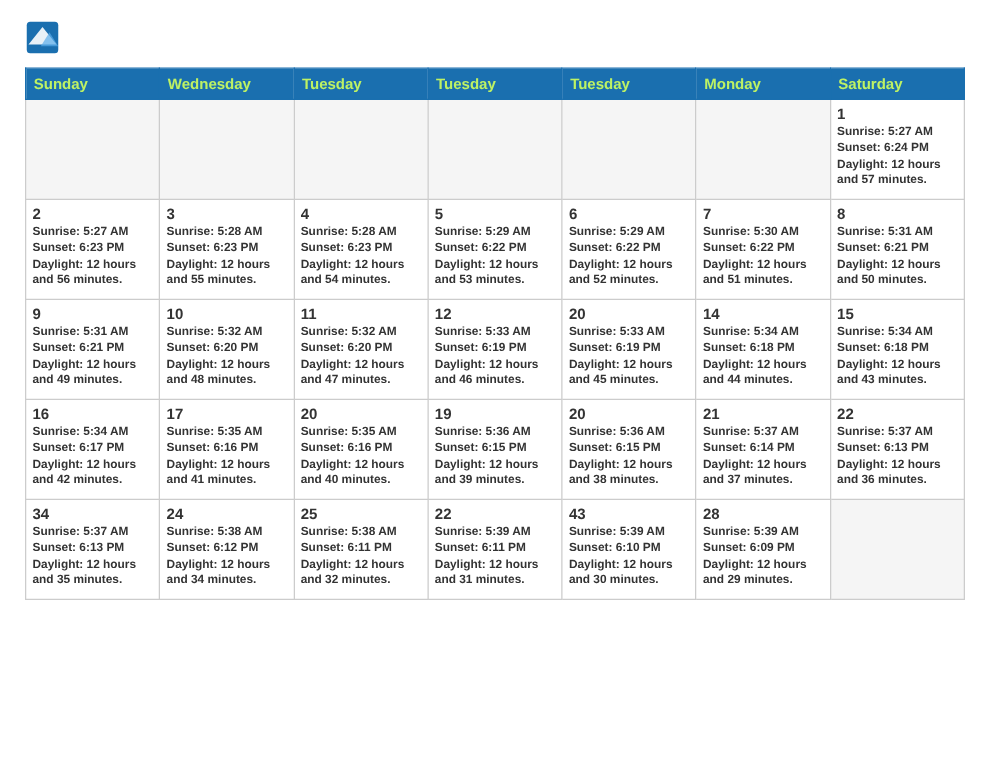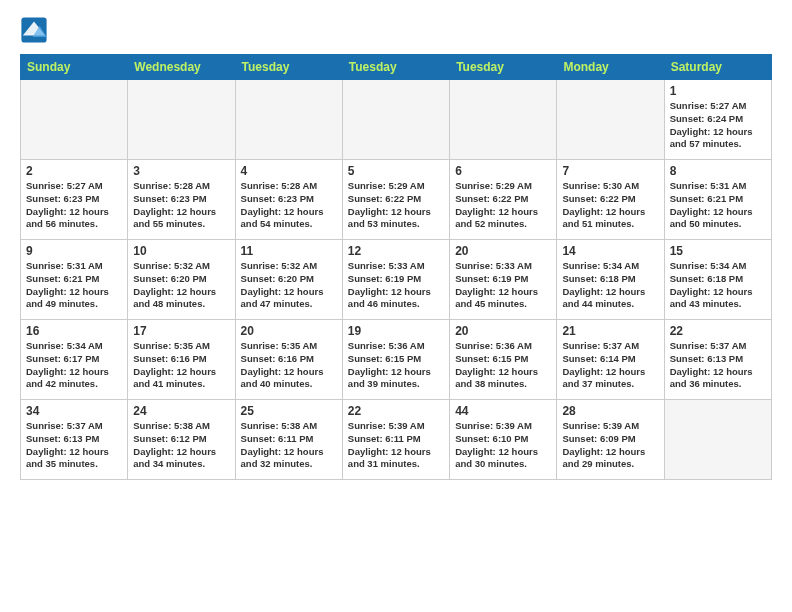--- a/index.html
+++ b/index.html
@@ -233,21 +233,21 @@
           </td>
           <td>
             <span class="day-number">25</span>
             <div class="day-info">Sunrise: 5:38 AM<br>Sunset: 6:11 PM<br>Daylight: 12 hours and 32 minutes.</div>
           </td>
           <td>
             <span class="day-number">22</span>
             <div class="day-info">Sunrise: 5:39 AM<br>Sunset: 6:11 PM<br>Daylight: 12 hours and 31 minutes.</div>
           </td>
           <td>
-            <span class="day-number">44</span>
+            <span class="day-number">43</span>
             <div class="day-info">Sunrise: 5:39 AM<br>Sunset: 6:10 PM<br>Daylight: 12 hours and 30 minutes.</div>
           </td>
           <td>
             <span class="day-number">28</span>
             <div class="day-info">Sunrise: 5:39 AM<br>Sunset: 6:09 PM<br>Daylight: 12 hours and 29 minutes.</div>
           </td>
           <td class="empty"></td>
         </tr>
       </tbody>
   </table>

